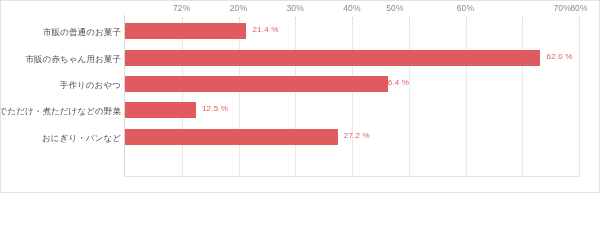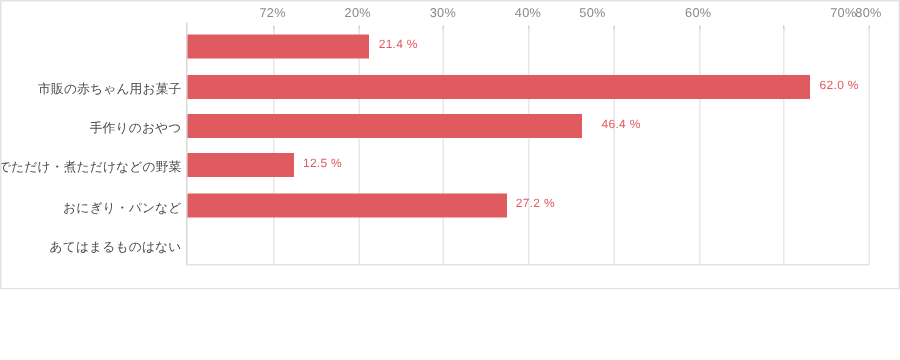--- a/index.html
+++ b/index.html
@@ -142,25 +142,25 @@
       <div class="xtick-mark" style="left: 283.75px;"></div>
       <div class="xtick" style="left: 340.5px;">60%</div>
       <div class="xtick-mark" style="left: 340.5px;"></div>
       <div class="xtick" style="left: 397.25px; margin-left: 40px;">70%</div>
       <div class="xtick-mark" style="left: 397.25px;"></div>
       <div class="xtick" style="left: 454px;">80%</div>
       <div class="xtick-mark" style="left: 454px;"></div>
     </div>
 
   <div class="cat-labels">
+      <div class="cat-label" style="top: 2.16667px; color: rgb(74, 74, 74);">市販の普通のお菓子</div>
       <div class="cat-label" style="top: 54.8333px; color: rgb(74, 74, 74);">手作りのおやつ</div>
       <div class="cat-label" style="top: 28.5px; color: rgb(74, 74, 74);">市販の赤ちゃん用お菓子</div>
       <div class="cat-label" style="top: 81.1667px; color: rgb(74, 74, 74);">茹でただけ・煮ただけなどの野菜</div>
       <div class="cat-label" style="top: 107.5px; color: rgb(74, 74, 74);">おにぎり・パンなど</div>
-      <div class="cat-label" style="top: 133.833px; color: rgb(74, 74, 74);">あてはまるものはない</div>
     </div>
 
   <div class="plot">
     <div class="gridlines">
         <div class="gridline" style="left: 56.75px;"></div>
         <div class="gridline" style="left: 113.5px;"></div>
         <div class="gridline" style="left: 170.25px;"></div>
         <div class="gridline" style="left: 227px;"></div>
         <div class="gridline" style="left: 283.75px;"></div>
         <div class="gridline" style="left: 340.5px;"></div>
@@ -173,21 +173,21 @@
         <div class="row" style="top: 2.16667px;">
           <div class="bar" style="width: 121.445px; background: rgb(224, 91, 95);"></div>
           <div class="bar-value" style="left: 127.445px; color: rgb(224, 91, 95);">21.4 %</div>
         </div>
         <div class="row" style="top: 28.5px;">
           <div class="bar" style="width: 415.41px; background: rgb(224, 91, 95);"></div>
           <div class="bar-value" style="left: 421.41px; color: rgb(224, 91, 95);">62.0 %</div>
         </div>
         <div class="row" style="top: 54.8333px;">
           <div class="bar" style="width: 263.32px; background: rgb(224, 91, 95);"></div>
-          <div class="bar-value" style="left: 276px; color: rgb(224, 91, 95);">46.4 %</div>
+          <div class="bar-value" style="left: 258px; color: rgb(224, 91, 95);">46.4 %</div>
         </div>
         <div class="row" style="top: 81.1667px;">
           <div class="bar" style="width: 70.9375px; background: rgb(224, 91, 95);"></div>
           <div class="bar-value" style="left: 76.9375px; color: rgb(224, 91, 95);">12.5 %</div>
         </div>
         <div class="row" style="top: 107.5px;">
           <div class="bar" style="width: 212.812px; background: rgb(224, 91, 95);"></div>
           <div class="bar-value" style="left: 218.812px; color: rgb(224, 91, 95);">27.2 %</div>
         </div>
       </div>

